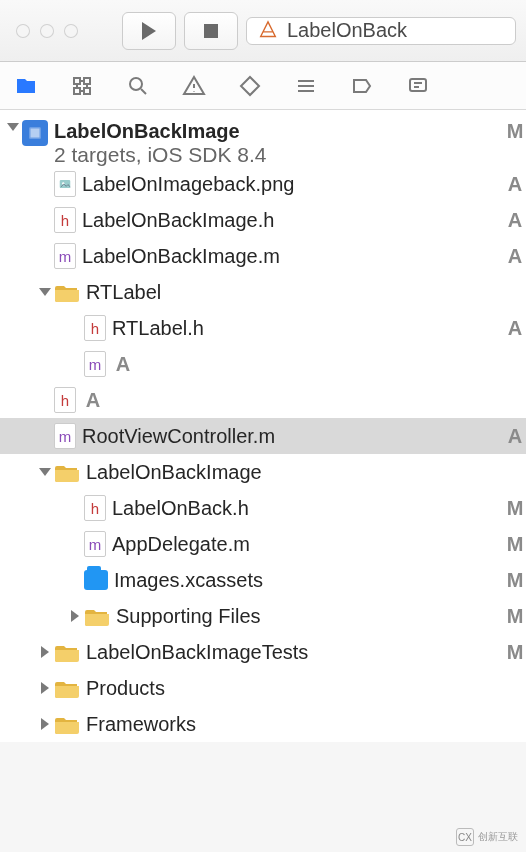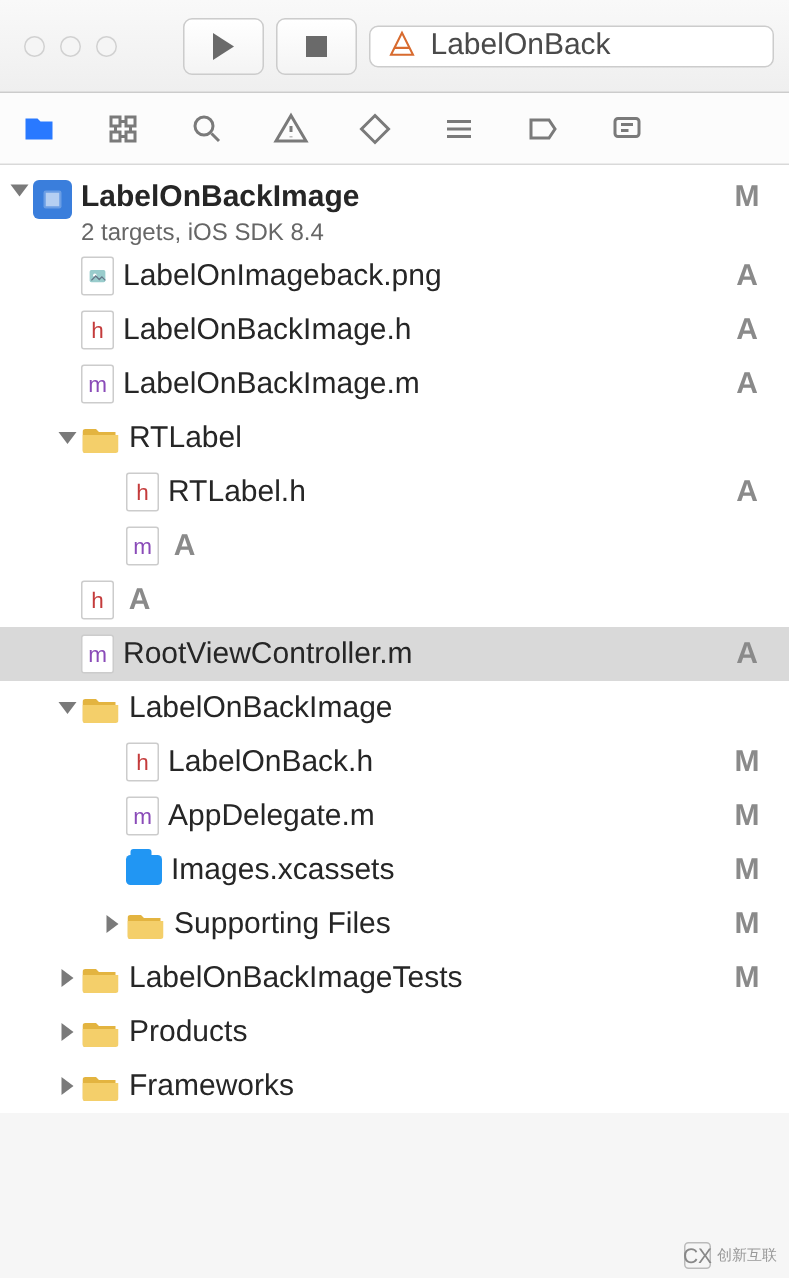--- a/index.html
+++ b/index.html
@@ -69,21 +69,21 @@
 .nav-ic { width: 28px; height: 28px; display:flex; align-items:center; justify-content:center; color:#7a7a7a; }
 .nav-ic.active { color:#2979ff; }
 .nav-ic svg { width: 24px; height: 24px; }
 
 
 .tree { background: #fff; padding-top: 8px; }
 .row {
   display: flex;
   align-items: center;
   height: 36px;
-  padding-right: 17px;
+  padding-right: 0;
   white-space: nowrap;
 }
 .row.project { height: 48px; align-items: flex-start; padding-top: 2px; }
 .row.selected { background: #d9d9d9; }
 .disclosure {
   width: 14px; height: 14px;
   display: inline-flex; align-items:center; justify-content:center;
   margin-right: 2px;
   color: #6b6b6b;
   flex-shrink: 0;
@@ -103,40 +103,40 @@
 .icon.file-h, .icon.file-m, .icon.file-png {
   background:#fff; border:1px solid #ccc; border-radius:2px;
   width:22px; height:26px; font-weight:500;
 }
 .icon.file-h { color:#c43b3b; }
 .icon.file-m { color:#8a4bb8; }
 .icon.file-png { font-size:9px; color:#666; }
 .icon.assets { background:#2196f3; color:#fff; border-radius:3px; width:24px; height:20px; position:relative; }
 .icon.assets::after { content:""; position:absolute; top:-4px; left:3px; width:14px; height:4px; background:#2196f3; border-radius:2px 2px 0 0; }
 .label { flex:1; font-size: 20px; color:#262626; }
-.sub { font-size: 16px; color:#666; font-weight:400; }
+.sub { font-size: 21px; color:#666; font-weight:400; }
 .status {
   width: 22px;
   text-align: center;
   font-weight: 700;
   font-size: 20px;
   color: #8a8a8a;
 }
 .indent { display:inline-block; flex-shrink:0; }
 
 
 .watermark {
   position: absolute;
   right: 8px;
   bottom: 6px;
   font-size: 10px;
   color: #999;
   display:flex; align-items:center; gap:4px;
 }
-.watermark .logo { width:18px;height:18px;border:1px solid #bbb; border-radius:3px; display:flex;align-items:center;justify-content:center; font-size:14px; color:#888; }
+.watermark .logo { width:18px;height:18px;border:1px solid #bbb; border-radius:3px; display:flex;align-items:center;justify-content:center; font-size:10px; color:#888; }
 </style>
 </head>
 <body>
 
 <div class="toolbar">
   <div class="traffic">
     <div class="dot red"></div>
     <div class="dot yellow"></div>
     <div class="dot green"></div>
   </div>

